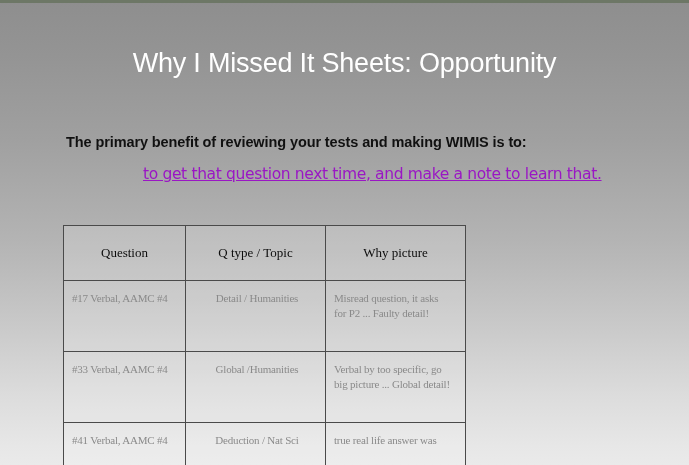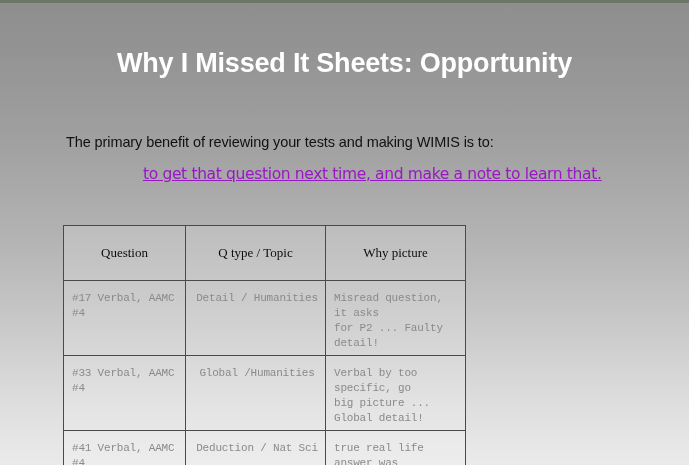--- a/index.html
+++ b/index.html
@@ -40,31 +40,31 @@
     opacity: 0.85;
   }
 
   #slide-title {
     position: absolute;
     top: 48px;
     left: 0;
     width: 689px;
     text-align: center;
     font-size: 27px;
-    font-weight: bold;
+    font-weight: normal;
     color: #ffffff;
     letter-spacing: -0.2px;
   }
 
   #lead-in {
     position: absolute;
     top: 134px;
     left: 66px;
     font-size: 14.5px;
-    font-weight: normal;
+    font-weight: bold;
     color: #111111;
     letter-spacing: -0.1px;
     text-align: right;
   }
 
   #handwriting {
     position: absolute;
     top: 164px;
     left: 137px;
     width: 530px;
@@ -109,21 +109,21 @@
     font-weight: normal;
     color: #0d0d0d;
     text-align: center;
     vertical-align: middle;
     font-family: Liberation Serif, serif;
   }
 
   #wimi-table tbody td {
     height: 56px;
     background: rgba(255, 255, 255, 0.16);
-    font-family: Liberation Mono, monospace;
+    font-family: Liberation Serif, serif;
     font-size: 11px;
     line-height: 15px;
     color: #8a8a8a;
     letter-spacing: -0.2px;
     padding: 10px 8px 4px 8px;
   }
   #wimi-table tbody td.cell-qtype {
     text-align: center;
     padding-left: 4px;
     padding-right: 1px;

